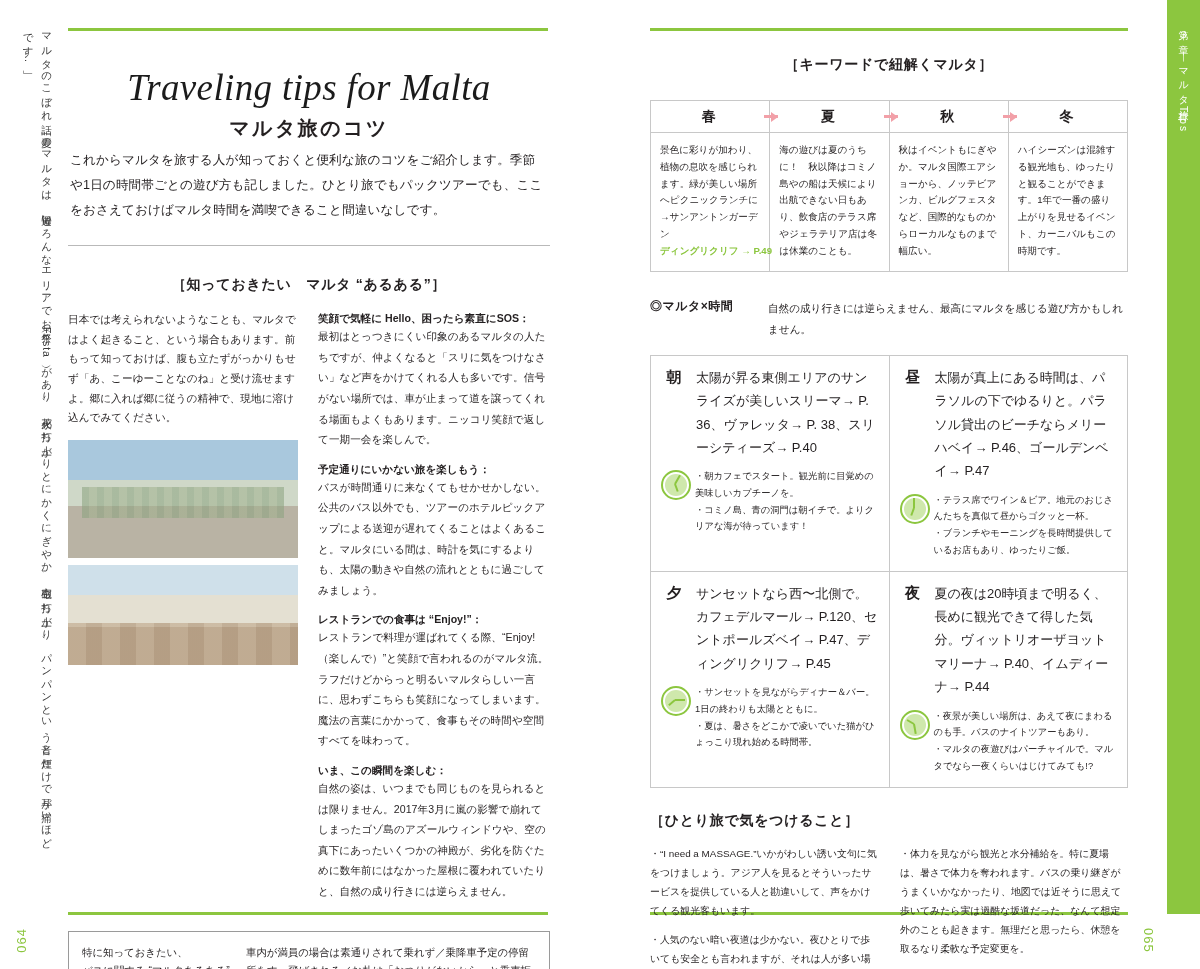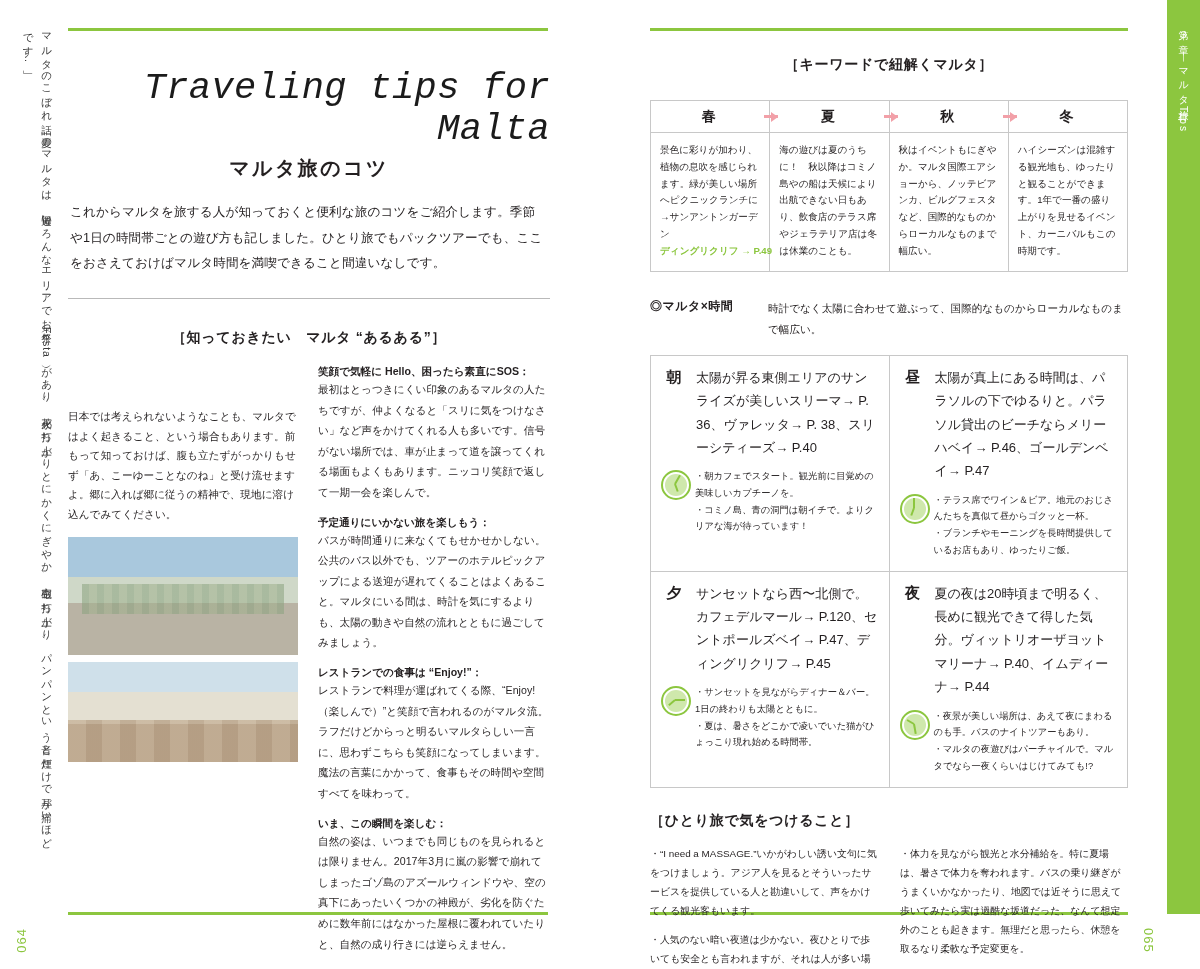--- a/index.html
+++ b/index.html
@@ -40,37 +40,37 @@
   }
 
   
   .folio{position:absolute;bottom:16px;font-size:13px;color:#8cc63f;letter-spacing:.08em;}
   .folio.l{left:14px;writing-mode:vertical-rl;transform:rotate(180deg);}
   .folio.r{right:44px;writing-mode:vertical-rl;}
 
   
   .lp{position:absolute;left:68px;top:50px;width:482px;}
   .title-script{
-    font-family:Liberation Mono, monospace;
+    font-family:Liberation Serif, serif;
     font-size:37px;font-style:italic;font-weight:400;
-    letter-spacing:.01em;color:#1b1b1b;text-align:right;
+    letter-spacing:.01em;color:#1b1b1b;text-align:center;
     margin:18px 0 6px 0;line-height:1.1;
   }
-  .title-jp{font-size:20px;font-weight:bold;text-align:center;letter-spacing:.12em;margin-bottom:18px;}
+  .title-jp{font-size:20px;font-weight:bold;text-align:center;letter-spacing:.12em;margin-bottom:6px;}
   .lead{
     font-size:12.6px;line-height:2.0;letter-spacing:.01em;margin:6px 2px 0 2px;
   }
   .sec-head{
     text-align:center;font-size:14px;font-weight:bold;letter-spacing:.06em;
     margin:30px 0 16px 0;
   }
   .hr-thin{border:0;border-top:1px solid #b9b9b9;margin:22px 0 0 0;}
 
   .two-col{display:flex;gap:20px;margin-top:14px;}
-  .col-a{width:230px;margin-top:44px;}
+  .col-a{width:230px;}
   .col-b{width:232px;}
   .bodytext{font-size:10.6px;line-height:1.85;letter-spacing:.005em;}
   .sub-b{font-weight:bold;font-size:10.6px;display:block;margin-top:2px;}
   .blk{margin-bottom:13px;}
 
   .photo{width:100%;background:#d9d9d9;border:0;display:block;}
   .photo-wrap{margin-top:12px;}
   .ph1{height:118px;margin-bottom:7px;position:relative;overflow:hidden;
       background:linear-gradient(#a9c8dd 0 34%,#cfd8c8 34% 56%,#b9b3a4 56% 100%);}
   .ph2{height:100px;position:relative;overflow:hidden;
@@ -231,21 +231,21 @@
         </td>
         <td class="cellTxt">海の遊びは夏のうちに！　秋以降はコミノ島やの船は天候により出航できない日もあり、飲食店のテラス席やジェラテリア店は冬は休業のことも。</td>
         <td class="cellTxt">秋はイベントもにぎやか。マルタ国際エアショーから、ノッテビアンカ、ビルグフェスタなど、国際的なものからローカルなものまで幅広い。</td>
         <td class="cellTxt">ハイシーズンは混雑する観光地も、ゆったりと観ることができます。1年で一番の盛り上がりを見せるイベント、カーニバルもこの時期です。</td>
       </tr>
     </tbody>
       </table>
 
     <div class="kw-row">
       <div class="kw-label">◎マルタ×時間</div>
-      <div class="kw-body">時計でなく太陽に合わせて遊ぶって、国際的なものからローカルなものまで幅広い。</div>
+      <div class="kw-body">自然の成り行きには逆らえません、最高にマルタを感じる遊び方かもしれません。</div>
     </div>
 
     <table class="timetbl">
       <tbody>
           <tr>
         <td>
           <div class="tt-flex">
             <div class="tt-kanji">朝</div>
             <div class="tt-main">太陽が昇る東側エリアのサンライズが美しいスリーマ→ P. 36、ヴァレッタ→ P. 38、スリーシティーズ→ P.40</div>
           </div>

